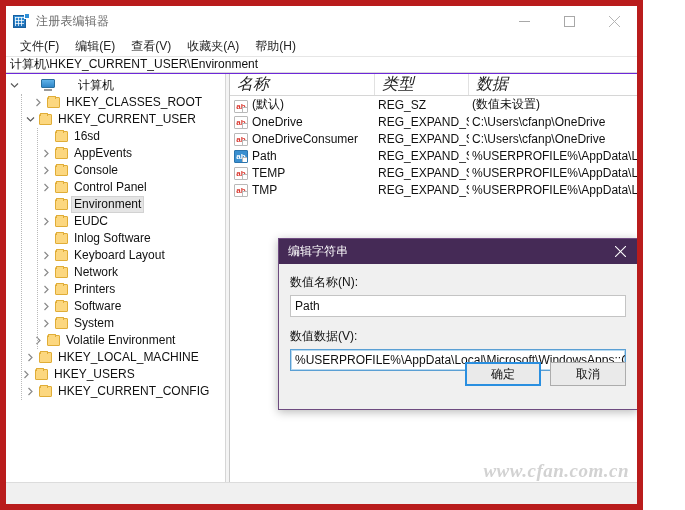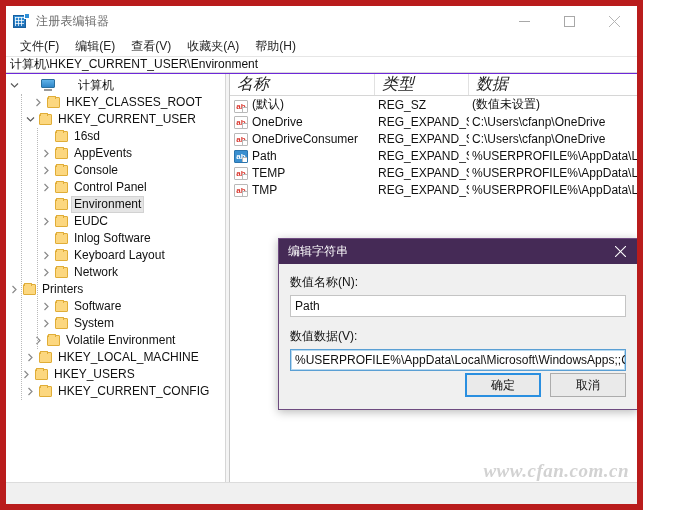--- a/index.html
+++ b/index.html
@@ -387,21 +387,21 @@
     display: inline-block;
     width: 1px;
     height: 13px;
     background: #111;
     vertical-align: middle;
     margin: 0 0px;
   }
   .dlg-buttons {
     position: absolute;
     right: 11px;
-    bottom: 12px;
+    bottom: 23px;
     display: flex;
     gap: 9px;
   }
   .dlg-btn {
     width: 76px; height: 24px;
     background: #eaeaea;
     border: 1px solid #acacac;
     font-size: 12px;
     color: #111;
     display: flex; align-items: center; justify-content: center;
@@ -572,21 +572,21 @@
             <span class="chev">
               <svg width="9" height="9" viewBox="0 0 9 9">
                 <polyline points="2.5,1 6,4.5 2.5,8" fill="none" stroke="#8a8a8a" stroke-width="1.2"></polyline>
               </svg>
             </span>
             <span class="ico">
               <span class="folder"></span>
             </span>
             <span class="lbl">Network</span>
           </div>
-          <div class="tree-row" style="">
+          <div class="tree-row" style="padding-left: 32px;">
             <span class="chev">
               <svg width="9" height="9" viewBox="0 0 9 9">
                 <polyline points="2.5,1 6,4.5 2.5,8" fill="none" stroke="#8a8a8a" stroke-width="1.2"></polyline>
               </svg>
             </span>
             <span class="ico">
               <span class="folder"></span>
             </span>
             <span class="lbl">Printers</span>
           </div>

